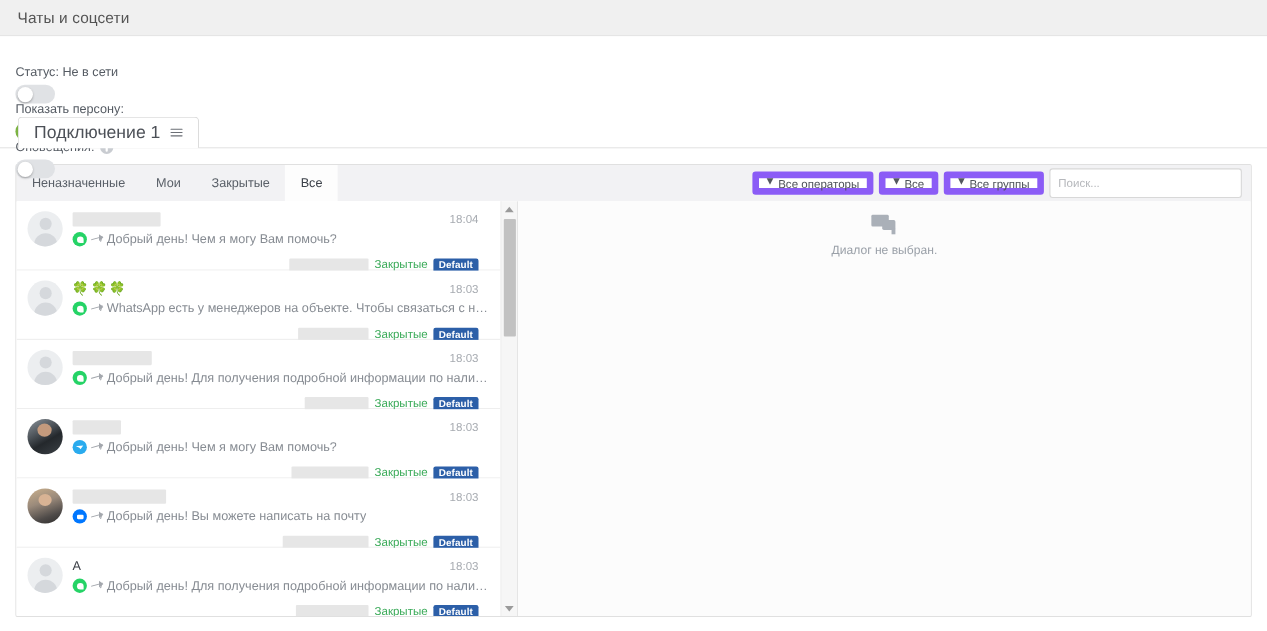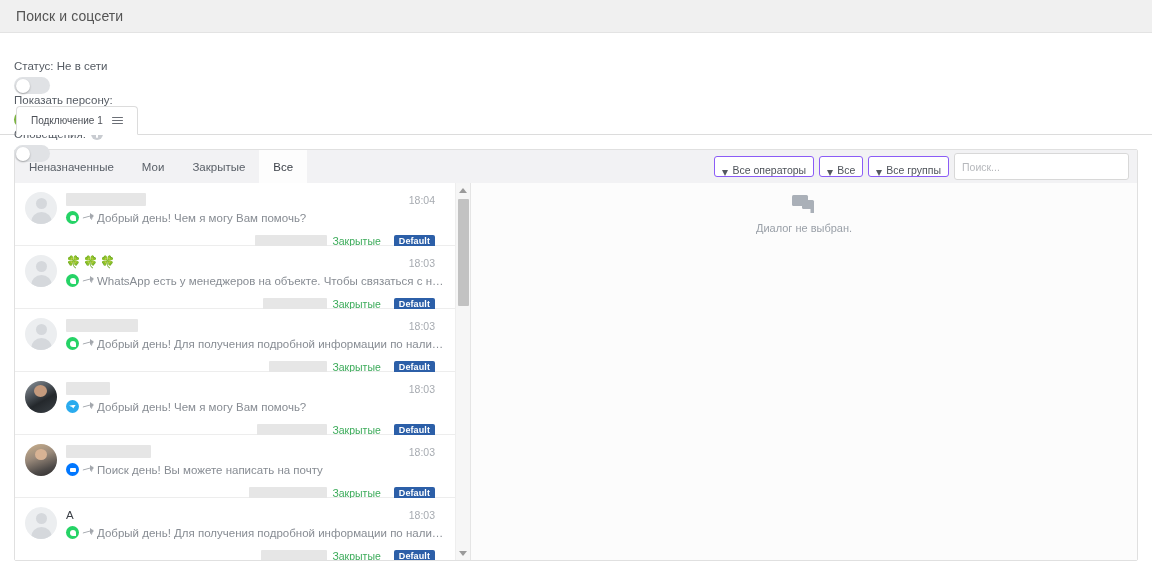--- a/index.html
+++ b/index.html
@@ -97,21 +97,21 @@
   .conn-tab {
     display: flex;
     align-items: center;
     gap: 9px;
     height: 29px;
     padding: 0 14px;
     border: 1px solid #dcdcdc;
     border-bottom: 1px solid #fff;
     border-radius: 4px 4px 0 0;
     background: #fff;
-    font-size: 10px;
+    font-size: 16px;
     color: #4c5057;
     cursor: pointer;
     position: relative;
     top: 1px;
   }
   .hamburger {
     display: inline-flex;
     flex-direction: column;
     justify-content: space-between;
     width: 11px; height: 8px;
@@ -152,26 +152,26 @@
     font-size: 11.5px;
     color: #5a6068;
     cursor: pointer;
     white-space: nowrap;
   }
   .ftab.active { background: #fdfdfd; color: #3c4149; }
 
   .toolbar-right { display: flex; align-items: center; gap: 5px; }
   .filter-btn {
     display: inline-flex;
-    align-items: flex-end;
+    align-items: flex-start;
     gap: 4px;
     height: 21px;
     padding: 0 7px;
     background: #fff;
-    border: 1px solid #8b5cf6;
+    border: 6px solid #8b5cf6;
     border-radius: 3px;
     font-size: 10.5px;
     color: #4e535a;
     cursor: pointer;
     white-space: nowrap;
   }
   .funnel {
     width: 0; height: 0; flex: none;
     border-left: 3.5px solid transparent;
     border-right: 3.5px solid transparent;
@@ -352,21 +352,20 @@
   .status-closed { font-size: 10.5px; color: #3cab5a; white-space: nowrap; }
   .badge-default {
     background: #2c5fa8;
     color: #fff;
     font-size: 9px;
     font-weight: bold;
     padding: 1.5px 5px 1.5px 5px;
     border-radius: 2px;
     letter-spacing: .1px;
     line-height: 1.15;
-    margin-left: 8px;
   }
 
   
   .scrollbar {
     width: 15px;
     flex: none;
     background: #f6f6f6;
     border-left: 1px solid #eee;
     display: flex;
     flex-direction: column;
@@ -421,21 +420,21 @@
   }
   .empty-text {
     font-size: 11px;
     color: #9aa0a8;
   }
 </style>
 </head>
 <body>
 
 <div class="page-header">
-  <span class="page-title">Поиск и соцсети</span>
+  <span class="page-title">Чаты и соцсети</span>
 </div>
 
 <div class="toggle-row" id="toggle-row">
     <div class="toggle-group tg-1">
       <div class="toggle-label">
         <span>Статус: Не в сети</span>
       </div>
       <div class="switch">
         <span class="knob"></span>
       </div>
@@ -588,21 +587,21 @@
             </div>
             <div class="chat-item">
               <div class="avatar photo-b"></div>
               <div class="chat-main">
                 <div class="chat-name-row">
                   <span class="redacted" style="width: 85px;"></span>
                 </div>
                 <div class="chat-msg-row">
                   <span class="ch-icon vk"></span>
                   <span class="reply-arrow"></span>
-                  <span class="chat-preview">Поиск день! Вы можете написать на почту </span>
+                  <span class="chat-preview">Добрый день! Вы можете написать на почту </span>
                 </div>
                 <div class="chat-time">18:03</div>
                 <div class="chat-meta">
                   <span class="redacted" style="width: 78px;"></span>
                   <span class="status-closed">Закрытые</span>
                   <span class="badge-default">Default</span>
                 </div>
               </div>
             </div>
             <div class="chat-item">

